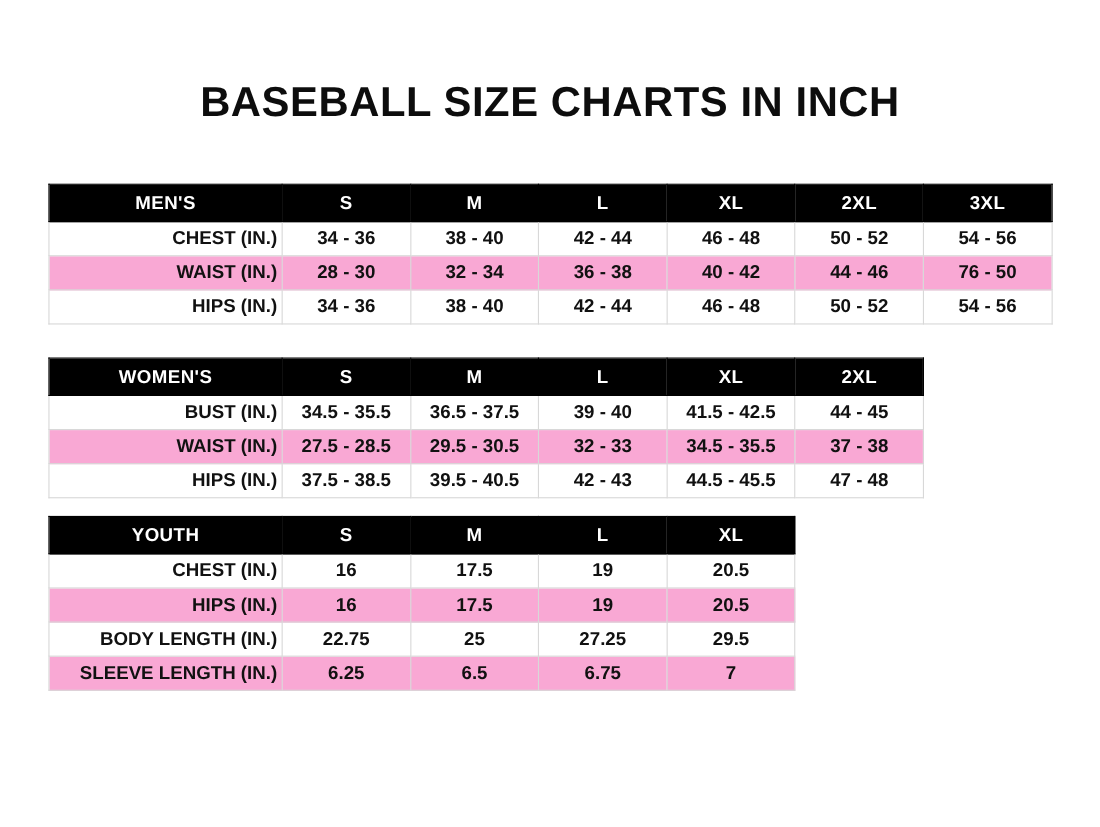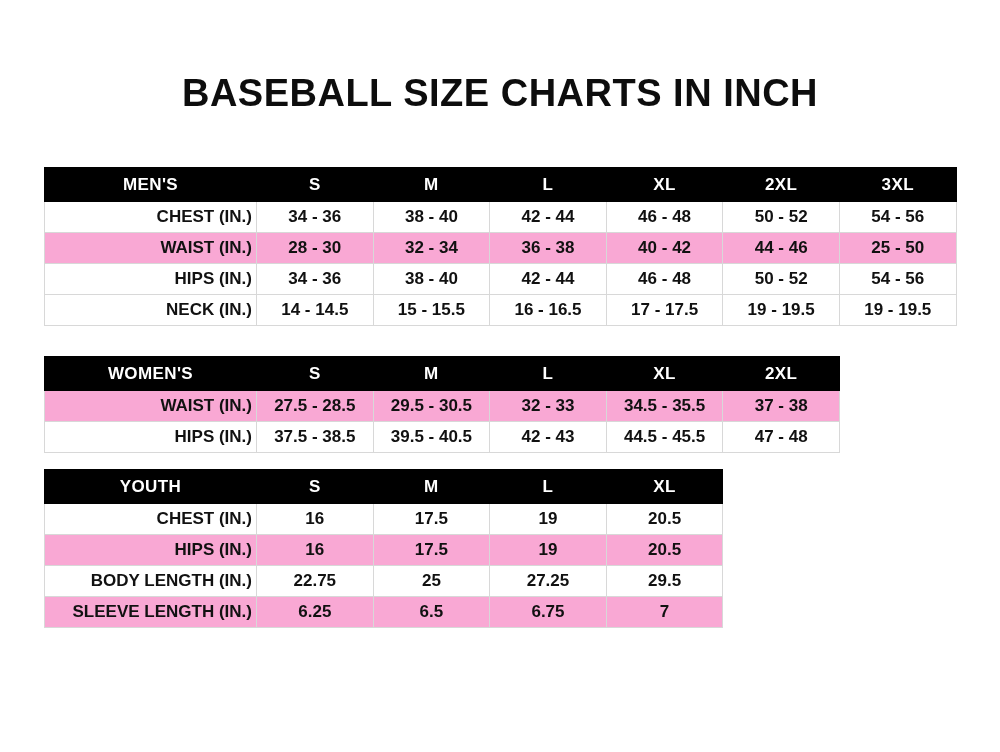--- a/index.html
+++ b/index.html
@@ -124,40 +124,31 @@
           <td>50 - 52</td>
           <td>54 - 56</td>
         </tr>
         <tr class="alt">
           <td class="row-label">WAIST (IN.)</td>
           <td>28 - 30</td>
           <td>32 - 34</td>
           <td>36 - 38</td>
           <td>40 - 42</td>
           <td>44 - 46</td>
-          <td>25 - 50</td>
+          <td>76 - 50</td>
         </tr>
         <tr>
           <td class="row-label">HIPS (IN.)</td>
           <td>34 - 36</td>
           <td>38 - 40</td>
           <td>42 - 44</td>
           <td>46 - 48</td>
           <td>50 - 52</td>
           <td>54 - 56</td>
         </tr>
-        <tr>
-          <td class="row-label">NECK (IN.)</td>
-          <td>14 - 14.5</td>
-          <td>15 - 15.5</td>
-          <td>16 - 16.5</td>
-          <td>17 - 17.5</td>
-          <td>19 - 19.5</td>
-          <td>19 - 19.5</td>
-        </tr>
       </tbody>
     </table>
 
     <div class="womens-wrap">
       <table class="size-table" id="table-womens">
         <colgroup>
           <col class="c0">
             <col class="cx">
             <col class="cx">
             <col class="cx">
@@ -168,20 +159,28 @@
           <tr>
             <th class="row-label-head">WOMEN'S</th>
             <th>S</th>
             <th>M</th>
             <th>L</th>
             <th>XL</th>
             <th>2XL</th>
           </tr>
         </thead>
         <tbody>
+          <tr>
+            <td class="row-label">BUST (IN.)</td>
+            <td>34.5 - 35.5</td>
+            <td>36.5 - 37.5</td>
+            <td>39 - 40</td>
+            <td>41.5 - 42.5</td>
+            <td>44 - 45</td>
+          </tr>
           <tr class="alt">
             <td class="row-label">WAIST (IN.)</td>
             <td>27.5 - 28.5</td>
             <td>29.5 - 30.5</td>
             <td>32 - 33</td>
             <td>34.5 - 35.5</td>
             <td>37 - 38</td>
           </tr>
           <tr>
             <td class="row-label">HIPS (IN.)</td>

